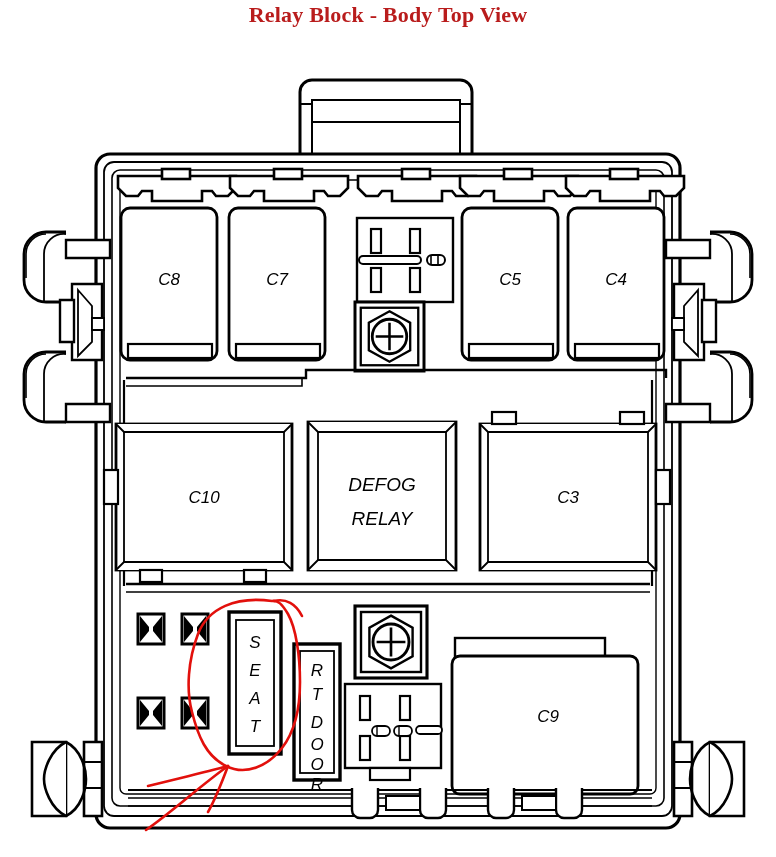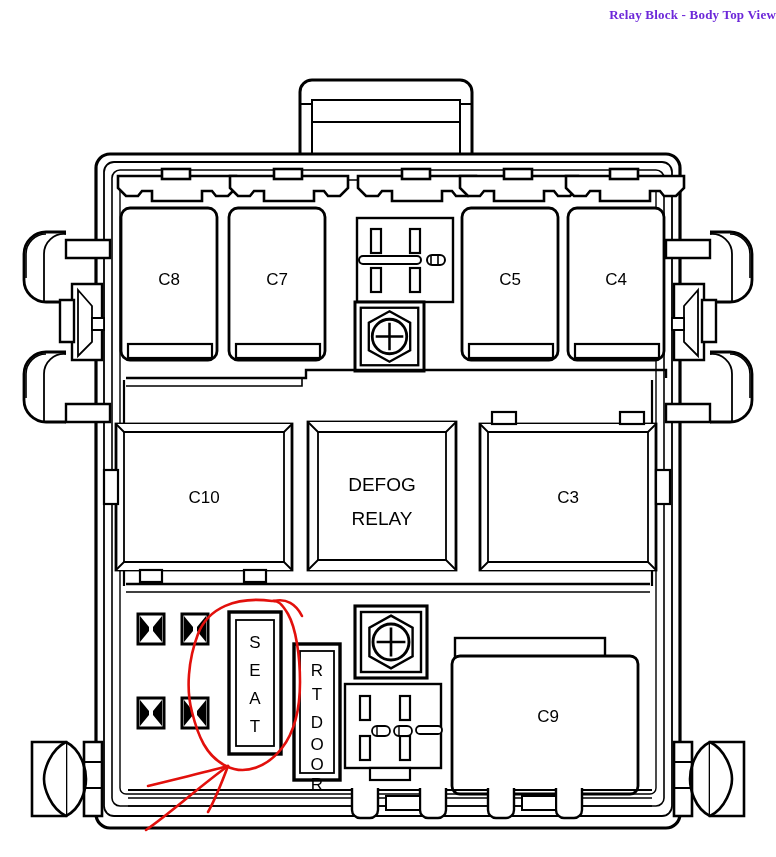--- a/index.html
+++ b/index.html
@@ -15,33 +15,34 @@
     overflow: hidden;
     position: relative;
   }
   #page-title {
     position: absolute;
     top: 0;
     left: 0;
     width: 776px;
     height: 34px;
     line-height: 30px;
-    text-align: right;
+    text-align: center;
     font-family: "Liberation Serif", serif;
     font-weight: bold;
-    font-size: 13px;
-    color: #6d28d9;
+    font-size: 22px;
+    color: #b91c1c;
     letter-spacing: 0.2px;
   }
   #diagram-stage {
     position: absolute;
     top: 0;
     left: 0;
     width: 776px;
     height: 857px;
+    font-style: italic;
   }
   #diagram-svg {
     display: block;
     width: 776px;
     height: 857px;
   }
   .lbl {
     font-family: "Liberation Sans", sans-serif;
     font-size: 17px;
     fill: #000000;

